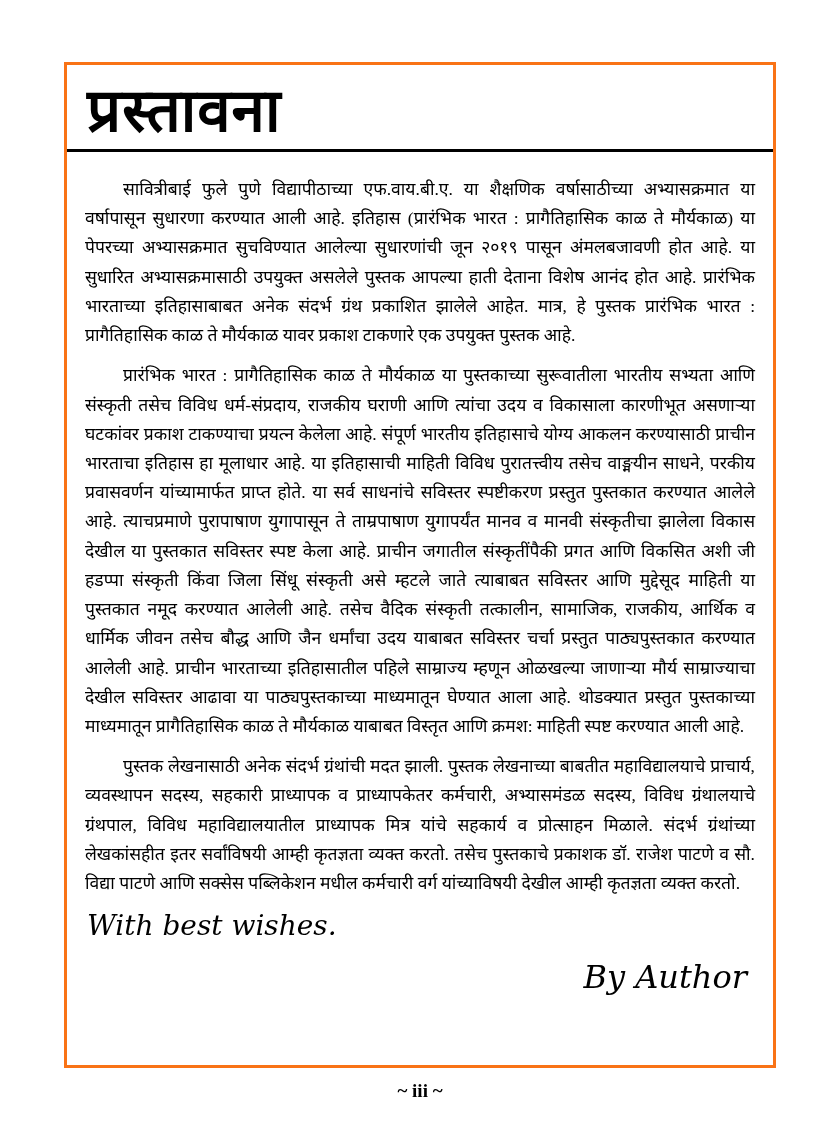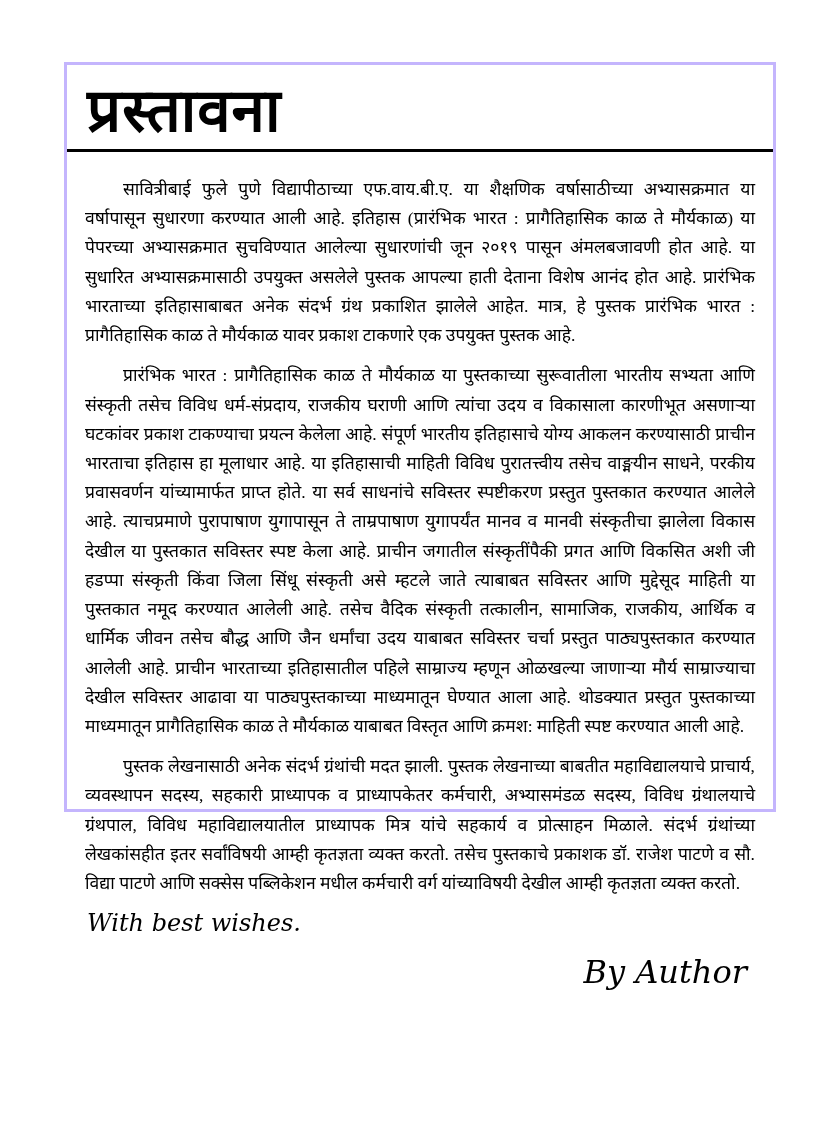--- a/index.html
+++ b/index.html
@@ -16,22 +16,22 @@
     width: 840px;
     height: 1140px;
     background: #ffffff;
     overflow: hidden;
   }
   .frame {
     position: absolute;
     left: 64px;
     top: 62px;
     width: 712px;
-    height: 750px;
-    border: 3px solid #c4b5fd;
+    height: 1006px;
+    border: 3px solid #f97316;
     box-sizing: border-box;
     padding: 10px 18px 12px 18px;
   }
   .doc-title {
     font-family: "DejaVu Serif", "Liberation Serif", serif;
     font-weight: bold;
     font-size: 60px;
     line-height: 1.1;
     letter-spacing: 1px;
     margin: 2px 0 4px 2px;
@@ -47,21 +47,21 @@
     line-height: 1.67;
     text-align: justify;
   }
   .body-text p {
     margin: 0 0 11px 0;
     text-indent: 38px;
   }
   .closing-line {
     font-family: "DejaVu Serif", "Liberation Serif", serif;
     font-style: italic;
-    font-size: 24px;
+    font-size: 28px;
     margin: 10px 0 0 2px;
   }
   .author-line {
     font-family: "DejaVu Serif", "Liberation Serif", serif;
     font-style: italic;
     font-size: 32px;
     text-align: right;
     margin: 16px 8px 0 0;
   }
   .page-number {
@@ -91,14 +91,15 @@
       <p>प्रारंभिक भारत : प्रागैतिहासिक काळ ते मौर्यकाळ या पुस्तकाच्या सुरूवातीला भारतीय सभ्यता आणि संस्कृती तसेच विविध धर्म-संप्रदाय, राजकीय घराणी आणि त्यांचा उदय व विकासाला कारणीभूत असणाऱ्या घटकांवर प्रकाश टाकण्याचा प्रयत्न केलेला आहे. संपूर्ण भारतीय इतिहासाचे योग्य आकलन करण्यासाठी प्राचीन भारताचा इतिहास हा मूलाधार आहे. या इतिहासाची माहिती विविध पुरातत्त्वीय तसेच वाङ्मयीन साधने, परकीय प्रवासवर्णन यांच्यामार्फत प्राप्त होते. या सर्व साधनांचे सविस्तर स्पष्टीकरण प्रस्तुत पुस्तकात करण्यात आलेले आहे. त्याचप्रमाणे पुरापाषाण युगापासून ते ताम्रपाषाण युगापर्यंत मानव व मानवी संस्कृतीचा झालेला विकास देखील या पुस्तकात सविस्तर स्पष्ट केला आहे. प्राचीन जगातील संस्कृतींपैकी प्रगत आणि विकसित अशी जी हडप्पा संस्कृती किंवा जिला सिंधू संस्कृती असे म्हटले जाते त्याबाबत सविस्तर आणि मुद्देसूद माहिती या पुस्तकात नमूद करण्यात आलेली आहे. तसेच वैदिक संस्कृती तत्कालीन, सामाजिक, राजकीय, आर्थिक व धार्मिक जीवन तसेच बौद्ध आणि जैन धर्मांचा उदय याबाबत सविस्तर चर्चा प्रस्तुत पाठ्यपुस्तकात करण्यात आलेली आहे. प्राचीन भारताच्या इतिहासातील पहिले साम्राज्य म्हणून ओळखल्या जाणाऱ्या मौर्य साम्राज्याचा देखील सविस्तर आढावा या पाठ्यपुस्तकाच्या माध्यमातून घेण्यात आला आहे. थोडक्यात प्रस्तुत पुस्तकाच्या माध्यमातून प्रागैतिहासिक काळ ते मौर्यकाळ याबाबत विस्तृत आणि क्रमश: माहिती स्पष्ट करण्यात आली आहे.</p>
       <p>पुस्तक लेखनासाठी अनेक संदर्भ ग्रंथांची मदत झाली. पुस्तक लेखनाच्या बाबतीत महाविद्यालयाचे प्राचार्य, व्यवस्थापन सदस्य, सहकारी प्राध्यापक व प्राध्यापकेतर कर्मचारी, अभ्यासमंडळ सदस्य, विविध ग्रंथालयाचे ग्रंथपाल, विविध महाविद्यालयातील प्राध्यापक मित्र यांचे सहकार्य व प्रोत्साहन मिळाले. संदर्भ ग्रंथांच्या लेखकांसहीत इतर सर्वांविषयी आम्ही कृतज्ञता व्यक्त करतो. तसेच पुस्तकाचे प्रकाशक डॉ. राजेश पाटणे व सौ. विद्या पाटणे आणि सक्सेस पब्लिकेशन मधील कर्मचारी वर्ग यांच्याविषयी देखील आम्ही कृतज्ञता व्यक्त करतो.</p>
     </div>
 
     <div class="closing-line">With best wishes.</div>
 
     <div class="author-line">By Author</div>
 
   </div>
 
+  <div class="page-number">~ iii ~</div>
 
 </div>
 
 </body></html>

